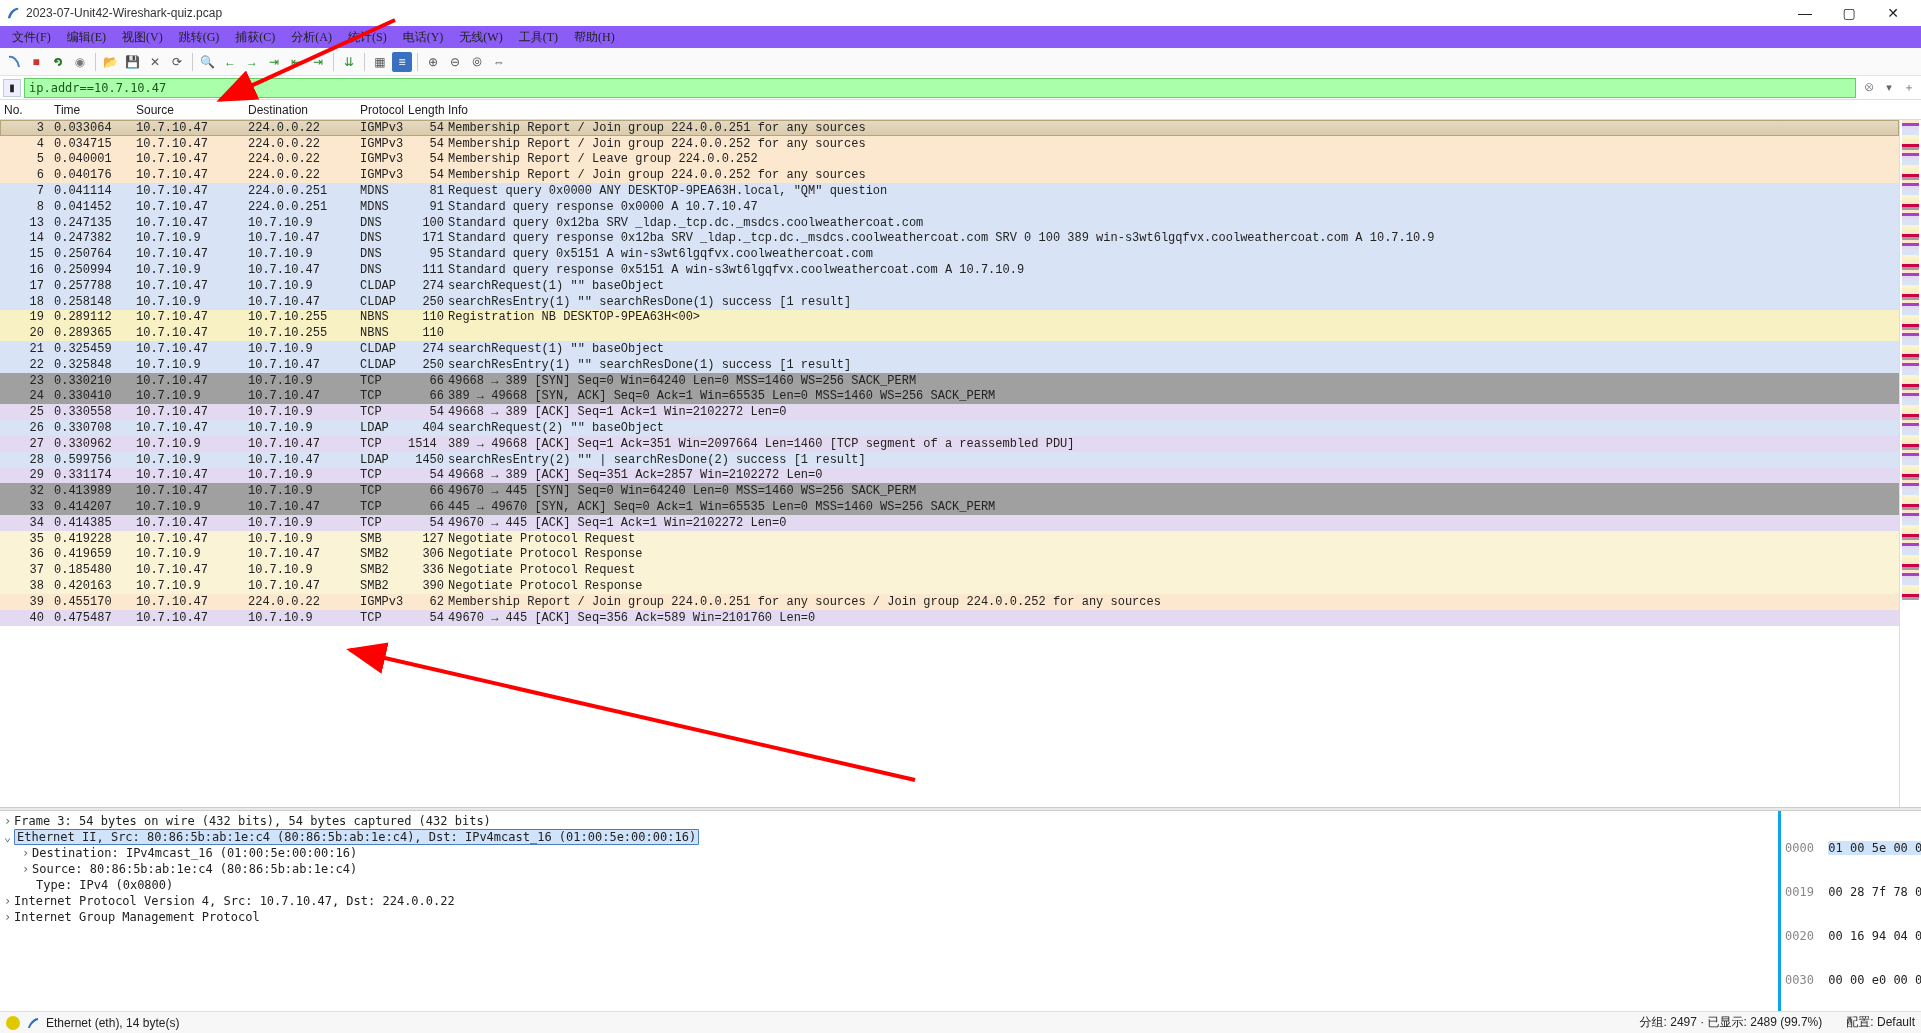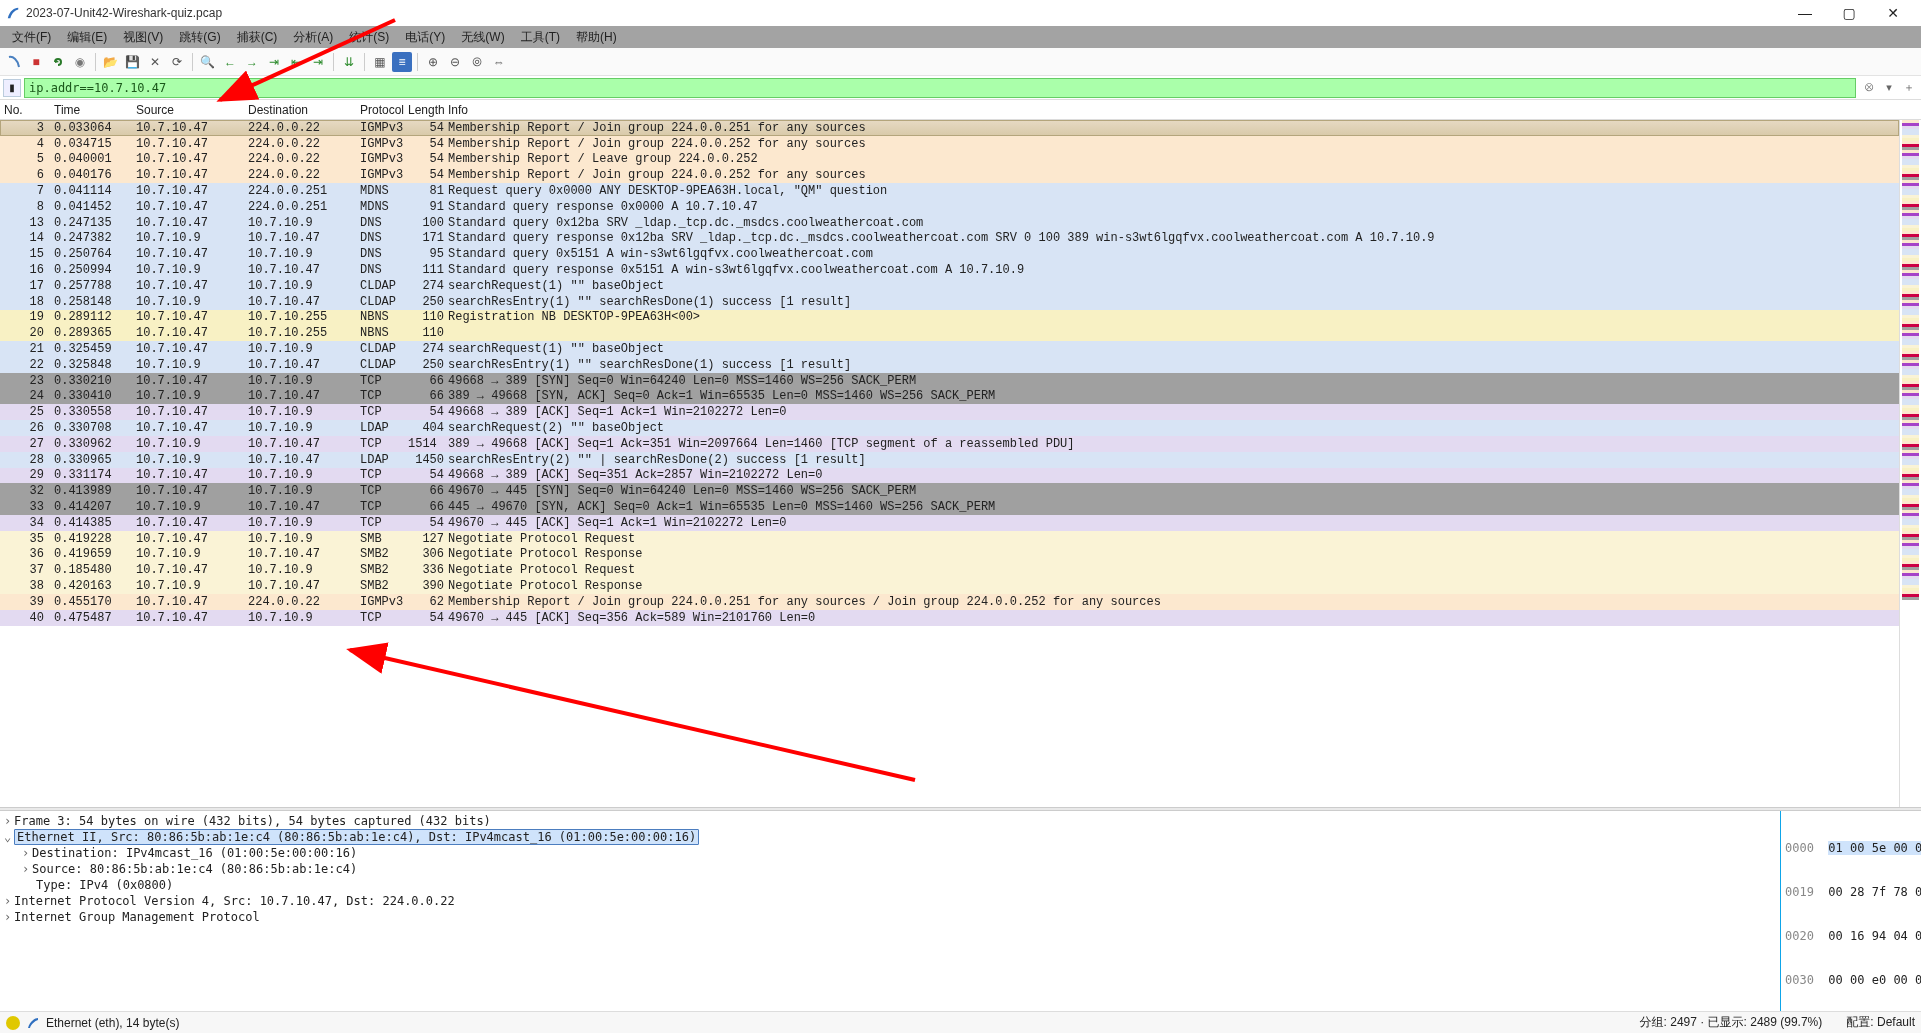--- a/index.html
+++ b/index.html
@@ -3,21 +3,21 @@
 <meta charset="utf-8">
 <style>
   * { box-sizing: border-box; margin: 0; padding: 0; }
   body { font-family: "Segoe UI", Tahoma, sans-serif; font-size: 12px; color: #222; background: #fff; overflow: hidden; }
   .window { display: flex; flex-direction: column; height: 1033px; width: 1921px; }
   .titlebar { display: flex; align-items: center; height: 26px; padding: 0 6px; background: #fff; }
   .titlebar .fin { width: 14px; height: 14px; margin-right: 6px; }
   .titlebar .title { flex: 1; font-size: 12px; color: #333; }
   .winctrls { display: flex; gap: 0; }
   .winctrls div { width: 44px; height: 26px; display: flex; align-items: center; justify-content: center; font-size: 14px; }
-  .menubar { display: flex; align-items: center; height: 22px; padding: 0 4px; background: #a3a3a3; }
+  .menubar { display: flex; align-items: center; height: 22px; padding: 0 4px; background: #8b5cf6; font-family: Liberation Serif, serif; }
   .menubar span { padding: 2px 8px; font-size: 12px; }
   .toolbar { display: flex; align-items: center; height: 28px; padding: 2px 4px; background: #fafafa; border-bottom: 1px solid #e3e3e3; gap: 2px; }
   .toolbar .tbtn { width: 20px; height: 20px; border: 1px solid transparent; display: flex; align-items: center; justify-content: center; font-size: 12px; color: #555; }
   .toolbar .sep { width: 1px; height: 18px; background: #ccc; margin: 0 3px; }
   .filterbar { display: flex; align-items: center; height: 24px; padding: 1px 3px; background: #fff; border-bottom: 1px solid #ddd; }
   .filter-icon { width: 18px; height: 18px; background: #eef; border: 1px solid #bcd; margin-right: 3px; display:flex;align-items:center;justify-content:center;font-size:10px;}
   .filter-input { flex: 1; height: 20px; background: #aaffaa; border: 1px solid #6c6; padding: 0 4px; font-family: Consolas, monospace; font-size: 12px; color: #1a581a; }
   .filter-input::placeholder { color: #888; }
   .filter-btns { display: flex; gap: 2px; margin-left: 4px; }
   .filter-btns div { width: 18px; height: 18px; display:flex;align-items:center;justify-content:center; font-size:11px; color:#666;}
@@ -25,21 +25,21 @@
   .columns div { white-space: nowrap; overflow: hidden; padding-right: 6px; }
   .packet-area { display: flex; flex: 1 1 auto; min-height: 0; }
   .packet-list { flex: 1; overflow-y: auto; font-family: Consolas, "Courier New", monospace; font-size: 12px; position: relative; }
   .row { display: grid; grid-template-columns: 50px 82px 112px 112px 48px 40px 1fr; height: 15.8px; align-items: center; padding-left: 4px; white-space: nowrap; }
   .row div { white-space: nowrap; overflow: hidden; padding-right: 6px; }
   .row .no { text-align: right; padding-right: 10px; }
   .minimap { width: 22px; background: #fff; border-left: 1px solid #ddd; position: relative; overflow: hidden;}
   .mm-stripe { position:absolute; left:2px; right:2px; height:3px; }
   .splitter { height: 4px; background: #e9e9e9; border-top: 1px solid #ccc; border-bottom: 1px solid #ccc; cursor: row-resize; }
   .bottom-panes { display: flex; height: 200px; }
-  .tree-pane { flex: 1; overflow-y: auto; font-family: Consolas, monospace; font-size: 12px; padding: 2px 4px; background:#fff; border-right: 1px solid #0ea5e9; position: relative;}
+  .tree-pane { flex: 1; overflow-y: auto; font-family: Consolas, monospace; font-size: 12px; padding: 2px 4px; background:#fff; border-right: 3px solid #0ea5e9; position: relative;}
   .tree-pane .tline { height: 16px; line-height:16px; white-space: nowrap; }
   .tree-pane .exp { display:inline-block; width:10px; color:#666; }
   .tree-pane .sel { background: #cfe3fb; border: 1px solid #4c7dbf; border-radius: 1px; padding: 0 2px; }
   .hex-pane { width: 140px; font-family: Consolas, monospace; font-size: 12px; padding: 2px 4px; background:#fff; white-space: pre; overflow:hidden;}
   .hex-pane .hrow { height:16px; }
   .hex-pane .off { color:#888; }
   .hex-pane .hl { background: #cfe3fb; }
   .statusbar { display: flex; align-items: center; height: 22px; border-top: 1px solid #ddd; background: #f7f7f7; font-size: 12px; padding: 0 6px; }
   .statusbar .sb-icon { width:14px;height:14px;border-radius:50%;background:#e0c800;margin-right:6px;}
   .statusbar .flex { flex: 1; }
@@ -331,21 +331,21 @@
           <div class="no">27</div>
           <div>0.330962</div>
           <div>10.7.10.9</div>
           <div>10.7.10.47</div>
           <div>TCP</div>
           <div style="text-align:left;padding-right:4px">1514</div>
           <div>389 → 49668 [ACK] Seq=1 Ack=351 Win=2097664 Len=1460 [TCP segment of a reassembled PDU]</div>
         </div>
         <div class="row bg-ldap">
           <div class="no">28</div>
-          <div>0.330965</div>
+          <div>0.599756</div>
           <div>10.7.10.9</div>
           <div>10.7.10.47</div>
           <div>LDAP</div>
           <div style="text-align:right;padding-right:4px">1450</div>
           <div>searchResEntry(2) "<root>"  | searchResDone(2) success  [1 result]</root></div>
         </div>
         <div class="row bg-tcp">
           <div class="no">29</div>
           <div>0.331174</div>
           <div>10.7.10.47</div>

